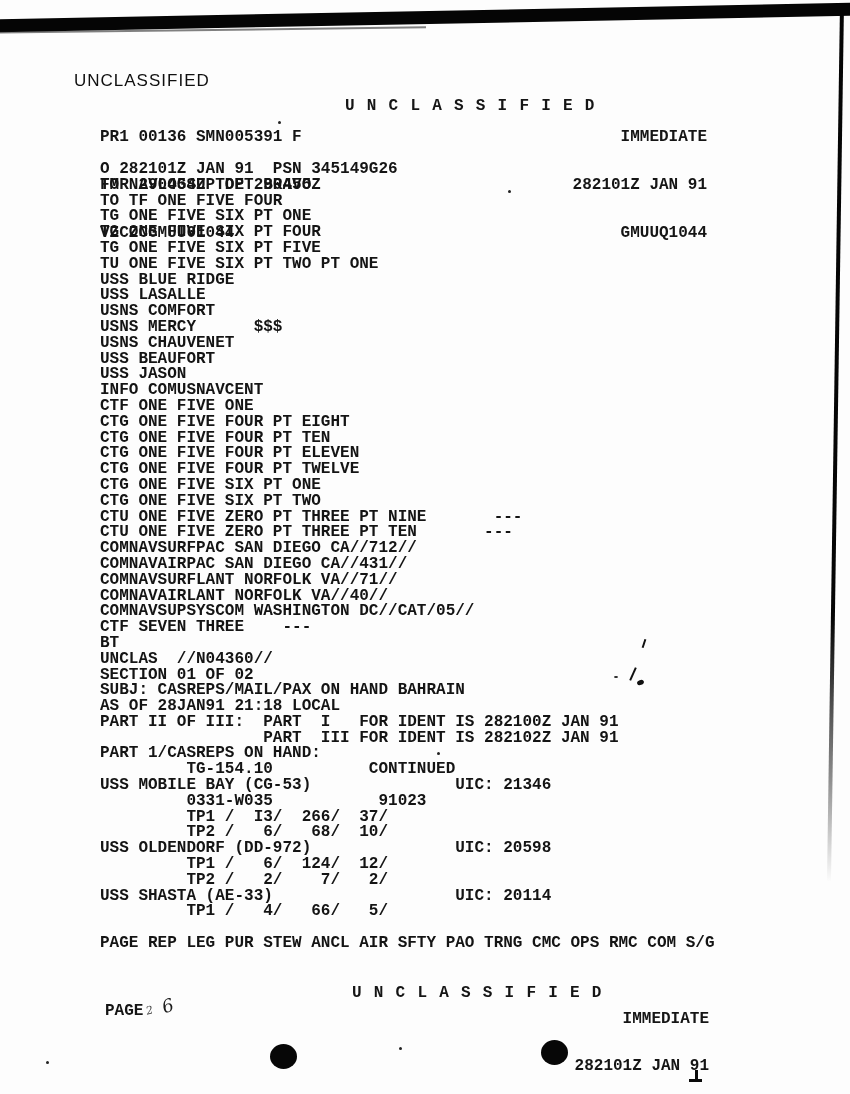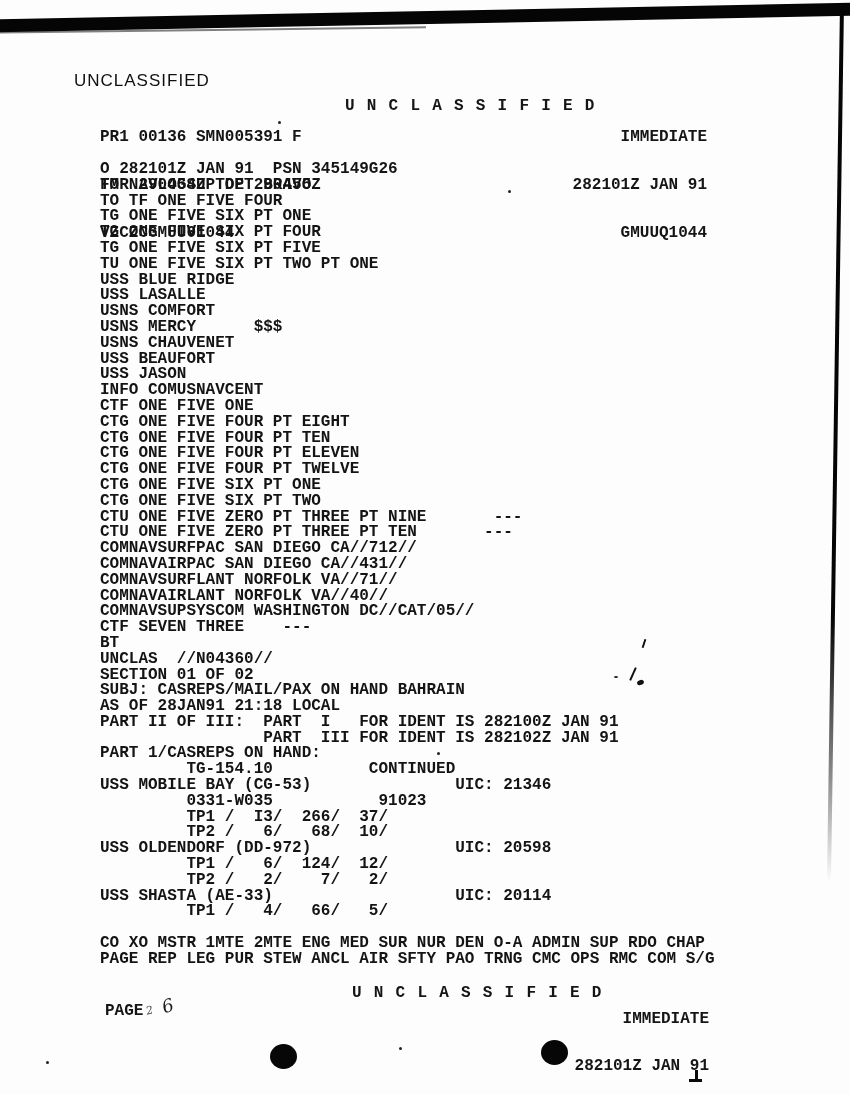--- a/index.html
+++ b/index.html
@@ -115,21 +115,20 @@
       <div class="doc-line">USS MOBILE BAY (CG-53)               UIC: 21346</div>
       <div class="doc-line">         0331-W035           91023</div>
       <div class="doc-line">         TP1 /  I3/  266/  37/</div>
       <div class="doc-line">         TP2 /   6/   68/  10/</div>
       <div class="doc-line">USS OLDENDORF (DD-972)               UIC: 20598</div>
       <div class="doc-line">         TP1 /   6/  124/  12/</div>
       <div class="doc-line">         TP2 /   2/    7/   2/</div>
       <div class="doc-line">USS SHASTA (AE-33)                   UIC: 20114</div>
       <div class="doc-line">         TP1 /   4/   66/   5/</div>
       <div class="doc-line"></div>
-      <div class="doc-line">CO XO MSTR 1MTE 2MTE ENG MED SUR NUR DEN O-A ADMIN SUP RDO CHAP</div>
       <div class="doc-line">PAGE REP LEG PUR STEW ANCL AIR SFTY PAO TRNG CMC OPS RMC COM S/G</div>
     </div>
 
   <div class="ftr-center typed">U N C L A S S I F I E D</div>
   <div class="ftr-right typed">
     <div>IMMEDIATE</div>
     <div>282101Z JAN 91</div>
   </div>
   <div class="ftr-page typed">PAGE</div>
   <span class="hw-mark hw-2">2</span>

